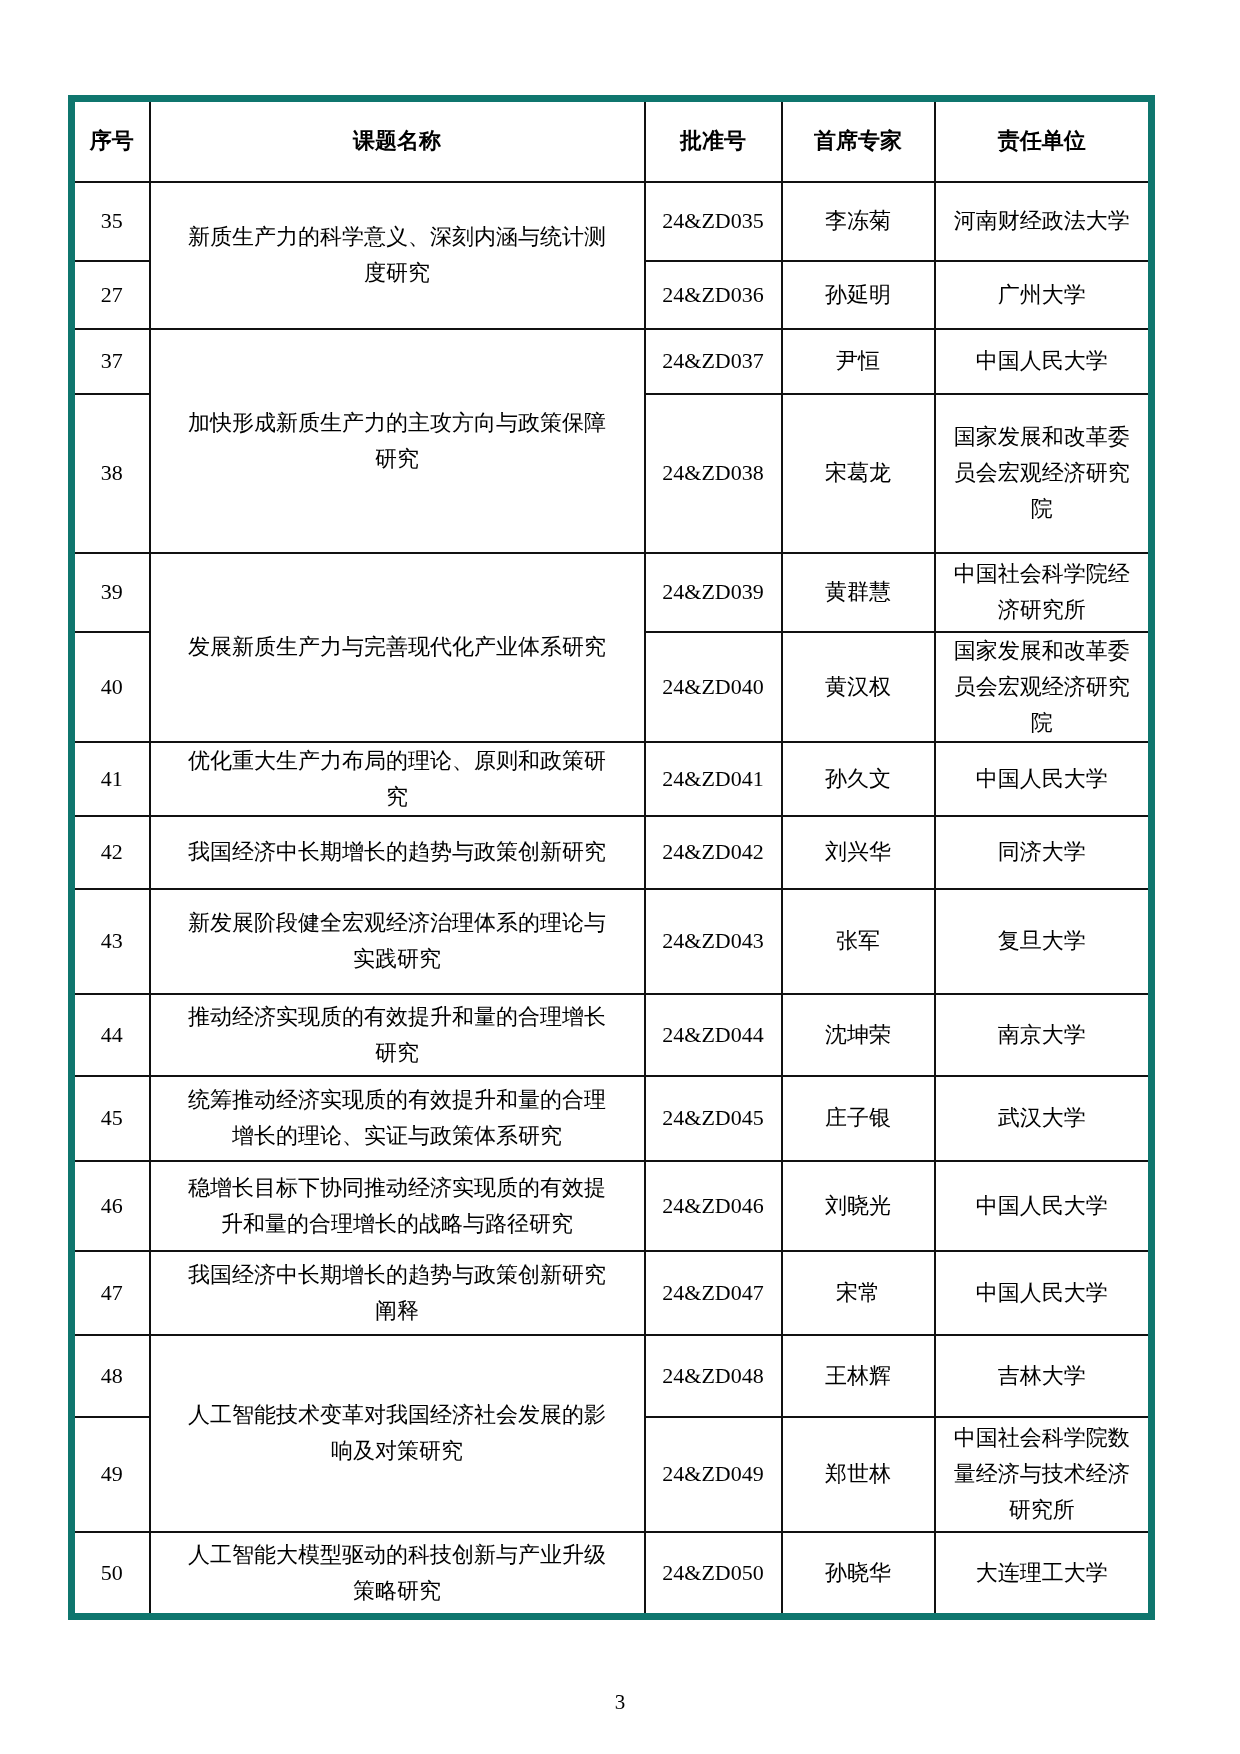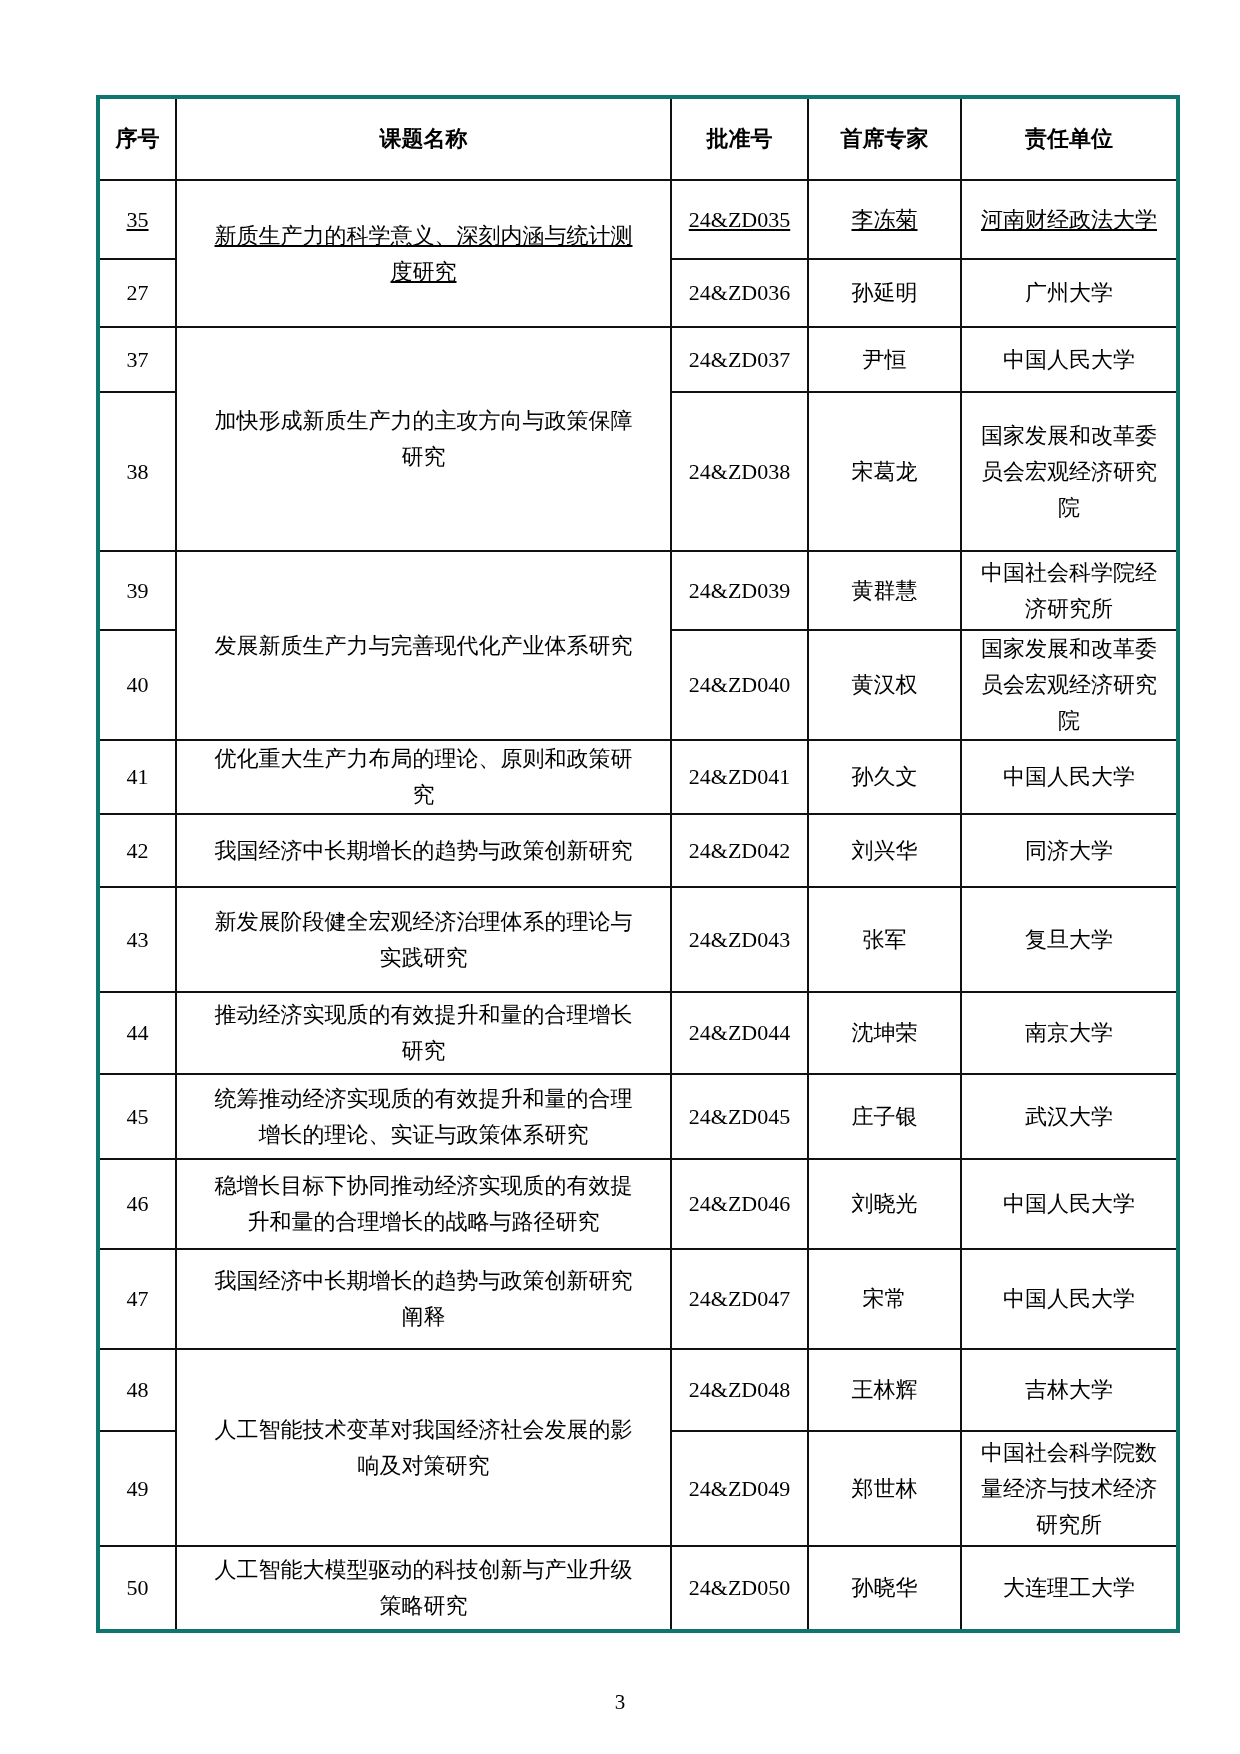--- a/index.html
+++ b/index.html
@@ -7,26 +7,26 @@
     position: relative;
     width: 1240px;
     height: 1754px;
     margin: 0 auto;
     background: #ffffff;
     font-family: "Liberation Serif", "DejaVu Serif", serif;
     color: #000;
   }
   table.projects {
     position: absolute;
-    left: 96px;
+    left: 68px;
     top: 95px;
     width: 1080px;
     border-collapse: collapse;
     table-layout: fixed;
-    border: 4px solid #0f766e;
+    border: 7px solid #0f766e;
   }
   table.projects th,
   table.projects td {
     border: 2px solid #111;
     padding: 0;
     vertical-align: middle;
     overflow: hidden;
   }
   table.projects th {
     font-family: "Liberation Sans", "DejaVu Sans", sans-serif;
@@ -76,21 +76,21 @@
     <thead>
         <tr style="height: 83px;">
           <th>序号</th>
           <th>课题名称</th>
           <th>批准号</th>
           <th>首席专家</th>
           <th>责任单位</th>
         </tr>
       </thead>
     <tbody>
-        <tr style="height: 79px; text-decoration: underline;">
+        <tr style="height: 79px;">
           <td class="cell-no">35</td>
           <td class="cell-title" rowspan="2">新质生产力的科学意义、深刻内涵与统计测
 度研究</td>
           <td class="cell-approval">24&amp;ZD035</td>
           <td class="cell-expert">李冻菊</td>
           <td class="cell-institution">河南财经政法大学</td>
         </tr>
         <tr style="height: 68px;">
           <td class="cell-no">27</td>
           <td class="cell-approval">24&amp;ZD036</td>
@@ -169,21 +169,21 @@
           <td class="cell-institution">武汉大学</td>
         </tr>
         <tr style="height: 90px; margin-top: 48px;">
           <td class="cell-no">46</td>
           <td class="cell-title" rowspan="1">稳增长目标下协同推动经济实现质的有效提
 升和量的合理增长的战略与路径研究</td>
           <td class="cell-approval">24&amp;ZD046</td>
           <td class="cell-expert">刘晓光</td>
           <td class="cell-institution">中国人民大学</td>
         </tr>
-        <tr style="height: 100px; margin-top: 40px;">
+        <tr style="height: 84px; margin-top: 40px;">
           <td class="cell-no">47</td>
           <td class="cell-title" rowspan="1">我国经济中长期增长的趋势与政策创新研究
 阐释</td>
           <td class="cell-approval">24&amp;ZD047</td>
           <td class="cell-expert">宋常</td>
           <td class="cell-institution">中国人民大学</td>
         </tr>
         <tr style="height: 82px;">
           <td class="cell-no">48</td>
           <td class="cell-title" rowspan="2">人工智能技术变革对我国经济社会发展的影

